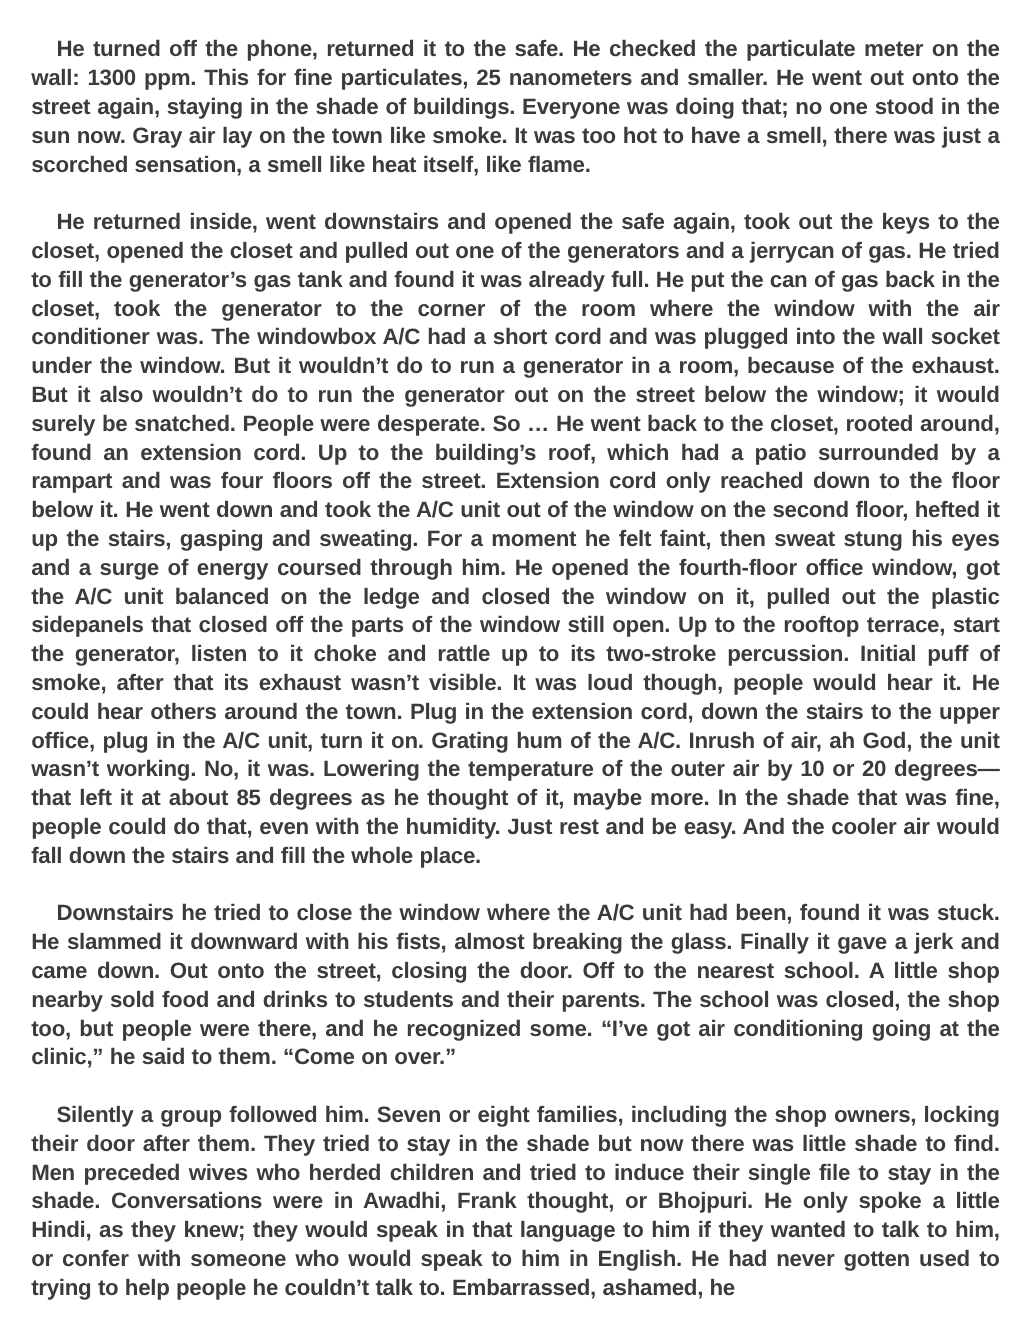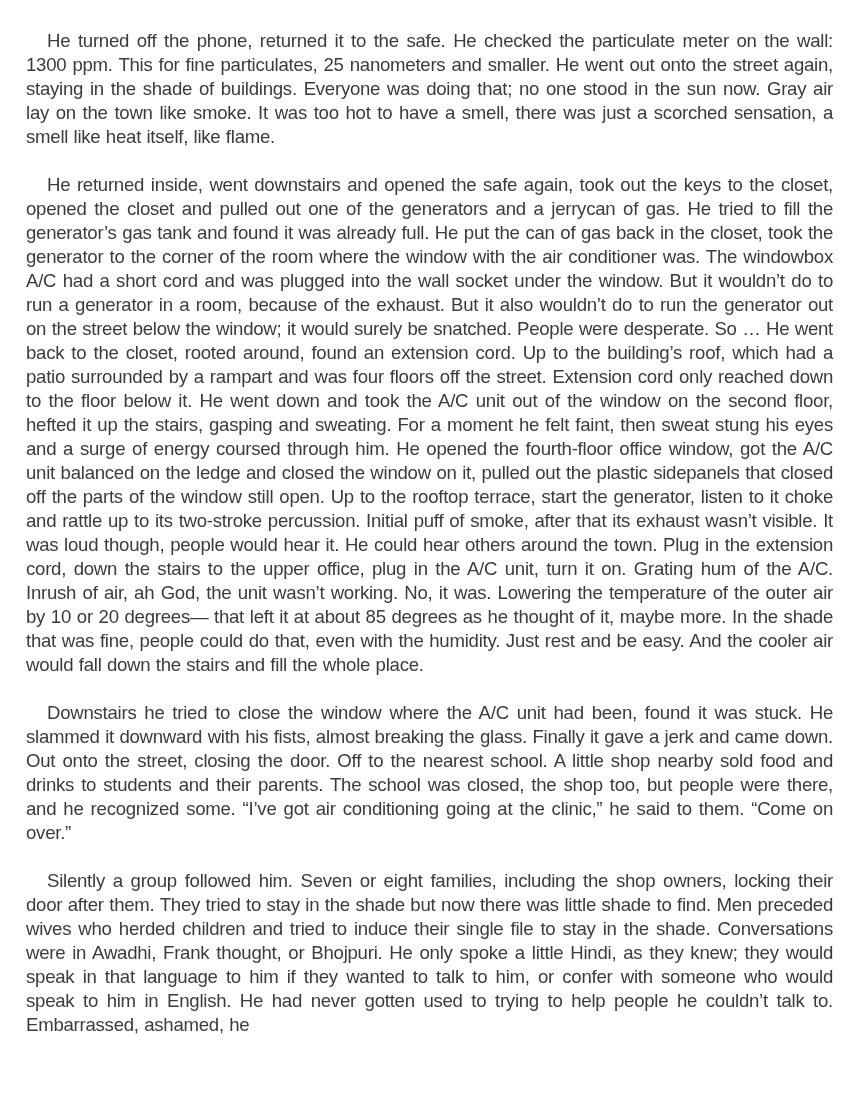--- a/index.html
+++ b/index.html
@@ -9,20 +9,21 @@
   }
   .page {
     position: relative;
     width: 859px;
     height: 1117px;
     box-sizing: border-box;
     background: #ffffff;
     padding: 29px 26px 0 26px;
     overflow: hidden;
     font-family: "Liberation Sans", sans-serif;
+    font-weight: bold;
   }
   .para {
     margin: 0 0 24px 0;
     text-indent: 21px;
     text-align: justify;
     font-size: 18.6px;
     line-height: 24px;
     letter-spacing: -0.25px;
     color: #3b3b3b;
     word-spacing: 0.5px;

